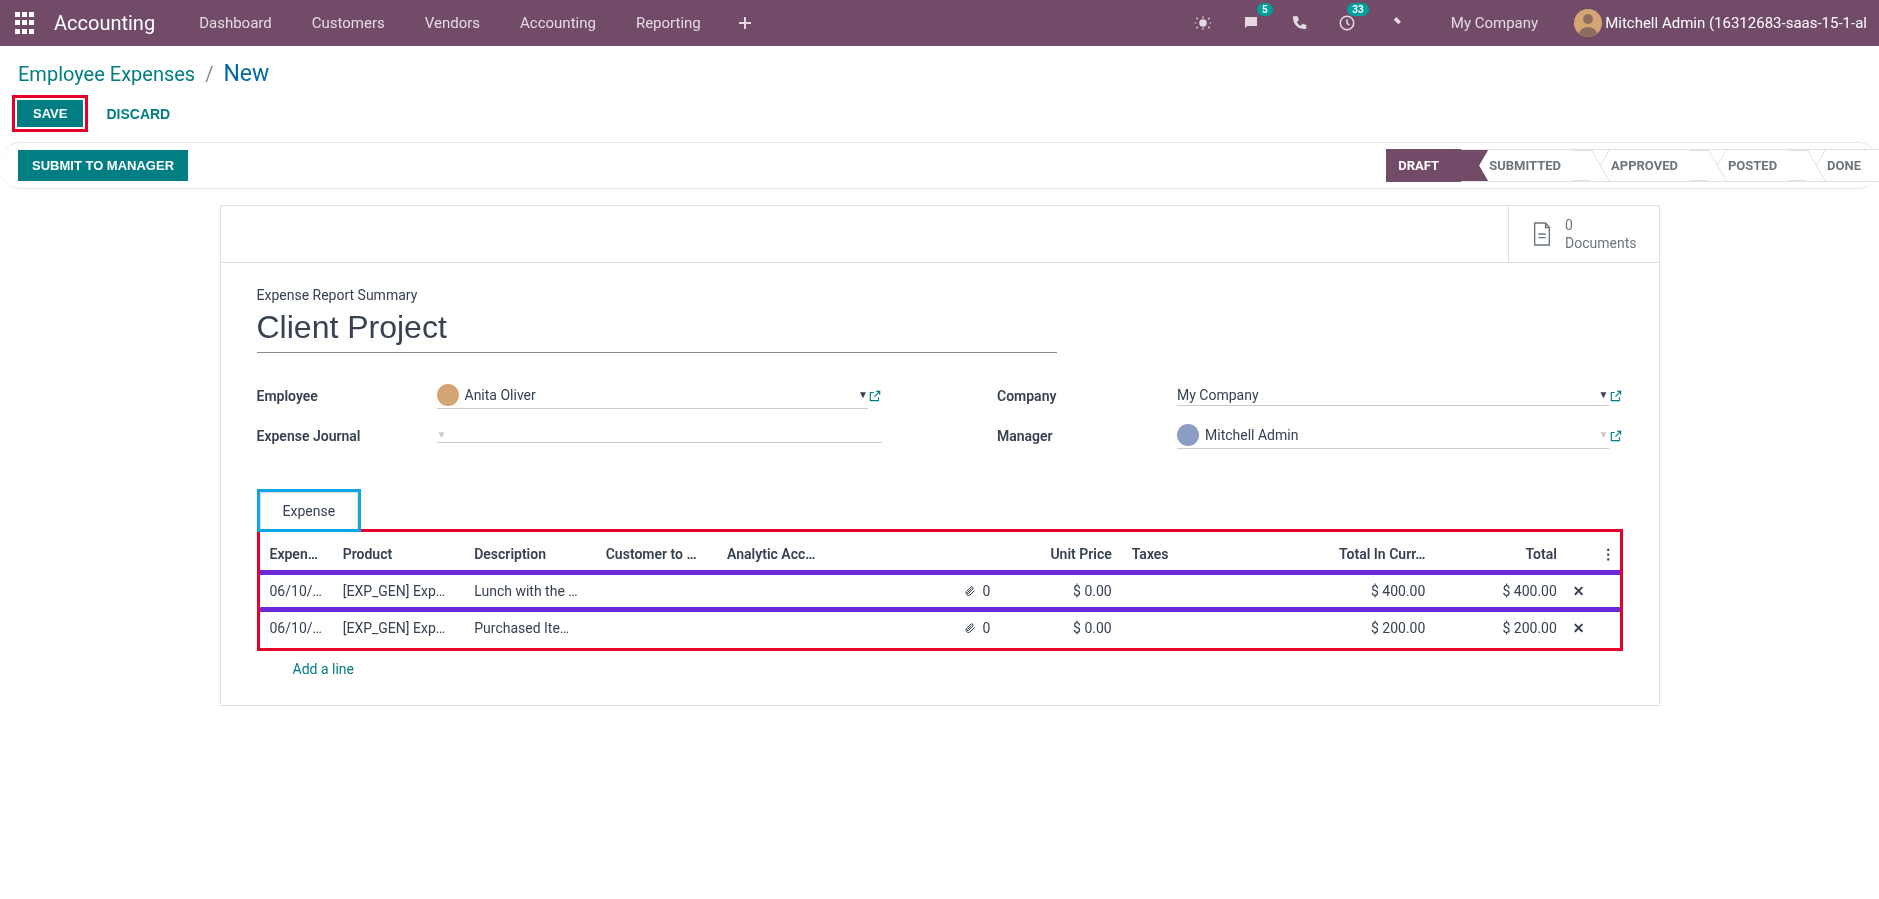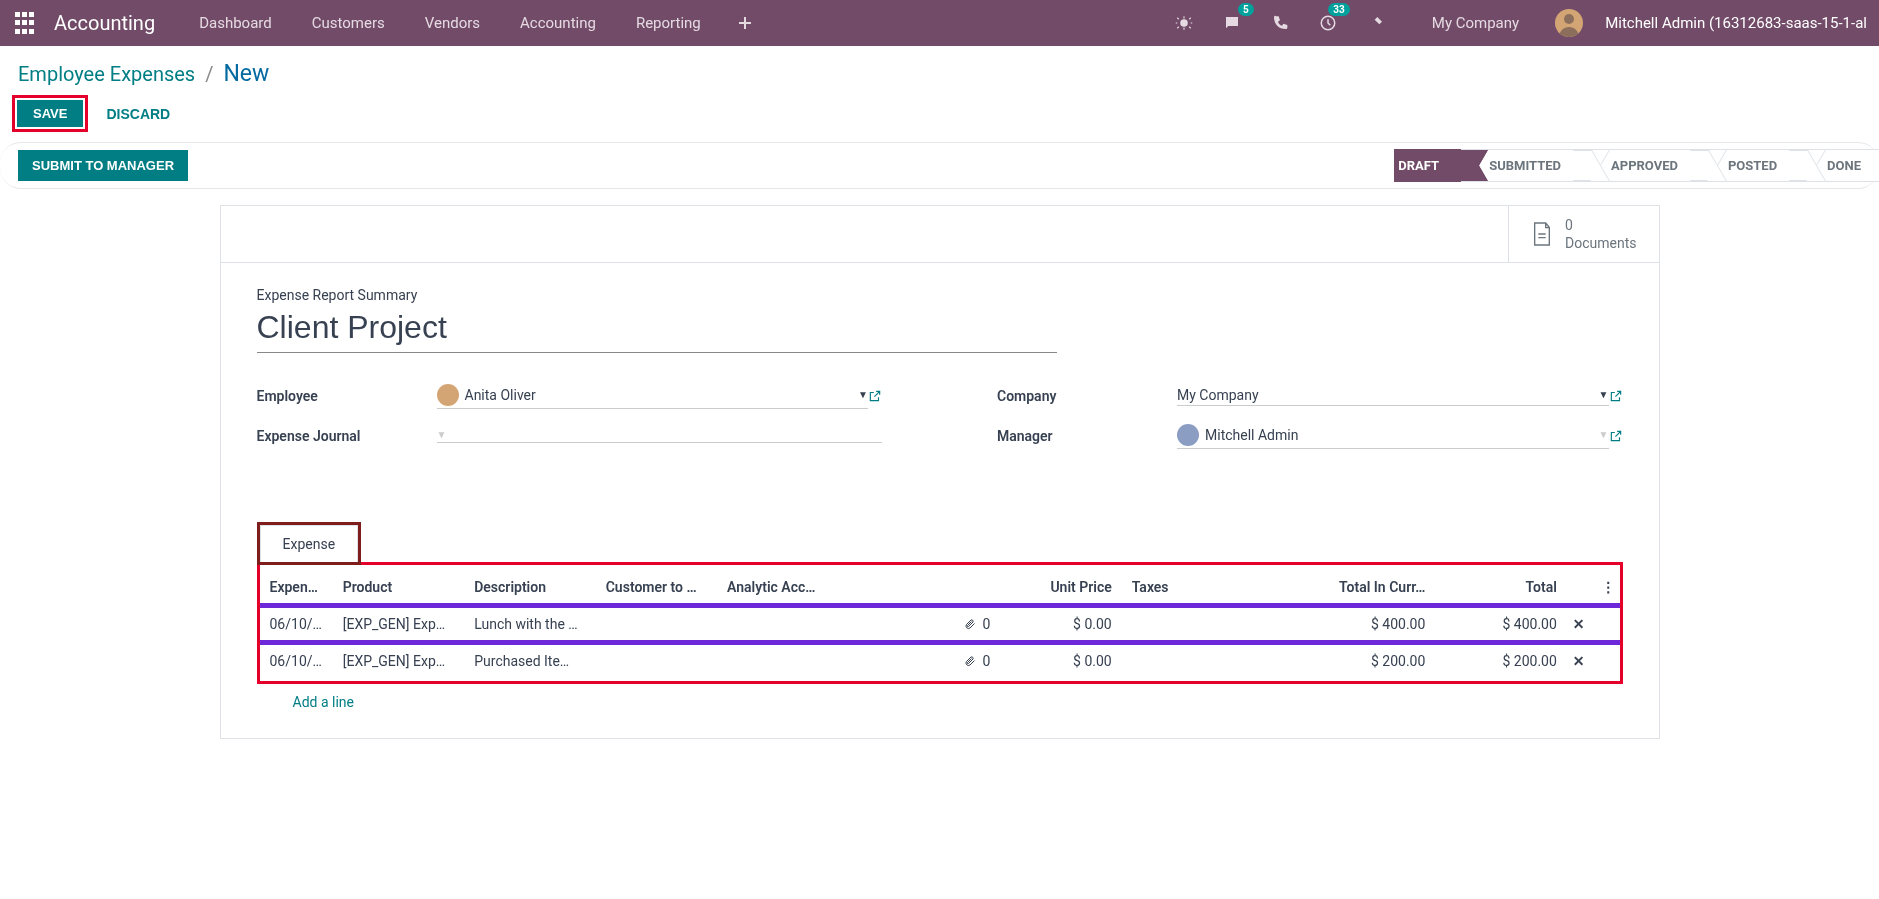--- a/index.html
+++ b/index.html
@@ -8,21 +8,21 @@
 
 .navbar { background: #714b67; color: #fff; display: flex; align-items: center; height: 46px; padding: 0 12px; gap: 8px; }
 .navbar .apps-icon { width: 24px; height: 24px; display: flex; flex-wrap: wrap; gap: 2px; align-items: center; justify-content: center; cursor: pointer; }
 .navbar .apps-icon span { width: 5px; height: 5px; background: #fff; }
 .navbar .brand { font-size: 20px; font-weight: 400; margin: 0 20px 0 10px; }
 .navbar .nav-link { color: #e6dae2; padding: 0 16px; cursor: pointer; font-size: 15px; }
 .navbar .spacer { flex: 1; }
 .navbar .icon-btn { position: relative; width: 32px; height: 32px; display: flex; align-items: center; justify-content: center; color: #e6dae2; cursor: pointer; margin: 0 4px; }
 .navbar .badge { position: absolute; top: -4px; right: -6px; background: #00a09d; color: #fff; border-radius: 10px; font-size: 10px; padding: 1px 5px; font-weight: bold; }
 .navbar .company { margin: 0 12px; font-size: 15px; }
-.navbar .user { display: flex; align-items: center; gap: 22px; cursor: pointer; }
+.navbar .user { display: flex; align-items: center; gap: 3px; cursor: pointer; }
 .navbar .avatar { width: 28px; height: 28px; border-radius: 50%; background: #d4a574; display: flex; align-items: center; justify-content: center; overflow: hidden; }
 .navbar .user-name { font-size: 15px; white-space: nowrap; overflow: hidden; }
 
 
 .breadcrumb-row { padding: 14px 18px 8px; display: flex; align-items: center; gap: 6px; }
 .breadcrumb-row a { color: #017e84; font-size: 20px; cursor: pointer; text-decoration: none; }
 .breadcrumb-row .sep { color: #888; font-size: 20px; margin: 0 4px; }
 .breadcrumb-row .current { color: #0369a1; font-size: 23px; }
 
 
@@ -33,21 +33,21 @@
 
 
 .status-bar { display: flex; align-items: center; padding: 6px 0 6px 18px; border-top: 1px solid #e5e7eb; border-bottom: 1px solid #e5e7eb; border-radius: 21px; }
 .btn-submit { background: #017e84; color: #fff; border: none; padding: 8px 14px; font-weight: bold; font-size: 13px; cursor: pointer; }
 .status-steps { margin-left: auto; display: flex; align-items: stretch; }
 .step { position: relative; padding: 8px 22px 8px 28px; color: #6c757d; font-weight: bold; font-size: 13px; background: #fff; border-top: 1px solid #dee2e6; border-bottom: 1px solid #dee2e6; }
 .step::after { content:""; position:absolute; right:-9px; top:0; bottom:0; width:18px; background:inherit; border-right:1px solid #dee2e6; border-top:1px solid #dee2e6; transform: skewX(30deg); transform-origin: top; z-index:1;}
 .step::before { content:""; position:absolute; right:-9px; top:0; bottom:0; width:18px; background:inherit; border-right:1px solid #dee2e6; border-bottom:1px solid #dee2e6; transform: skewX(-30deg); transform-origin: bottom; z-index:1;}
 .step.active { background: #714b67; color: #fff; border-color: #714b67; z-index:2; }
 .step.active::after, .step.active::before { border-color: #714b67; }
-.step.first { padding-left: 4px; }
+.step.first { padding-left: 12px; }
 .step.last::after, .step.last::before { display:none; }
 .step.last { padding-right: 18px; }
 
 
 .form-sheet { max-width: 1440px; margin: 16px auto 0; border: 1px solid #dee2e6; background: #fff; }
 .sheet-top { border-bottom: 1px solid #dee2e6; display: flex; justify-content: flex-end; }
 .docs-btn { display: flex; align-items: center; gap: 12px; padding: 10px 22px; border-left: 1px solid #dee2e6; color: #6c757d; cursor: pointer; }
 .docs-btn svg { width: 22px; height: 28px; }
 .docs-text { display: flex; flex-direction: column; line-height: 1.3; }
 
@@ -61,21 +61,21 @@
 .form-row .label { width: 180px; font-weight: 600; color: #374151; }
 .form-row .field { flex: 1; display: flex; align-items: center; gap: 6px; border-bottom: 1px solid #ccc; padding-bottom: 2px; color: #374151; }
 .form-row .field.noborder { border-bottom: none; }
 .field .mini-avatar { width: 22px; height: 22px; border-radius: 50%; background: #d4a574; flex-shrink: 0; }
 .field .mini-avatar.m2 { background: #8b9dc3; }
 .field .value { flex: 1; }
 .field .caret { color: #374151; font-size: 10px; cursor: pointer; }
 
 
 .tabs-row { margin-top: 28px; }
-.tab-wrap { border: 3px solid #7f1d1d; display: inline-block; padding: 0; margin-top: 33px; }
+.tab-wrap { border: 3px solid #0ea5e9; display: inline-block; padding: 0; }
 .tab { padding: 10px 22px; background: #fff; border: 1px solid #dee2e6; border-bottom: none; display: inline-block; color: #374151; cursor: pointer; }
 
 
 .table-wrap { border: 3px solid #e4002b; border-top-width: 3px; margin-top: -3px; padding: 6px 0 4px; }
 table { width: 100%; border-collapse: collapse; }
 th { text-align: left; font-weight: 600; padding: 8px 10px; color: #374151; white-space: nowrap; overflow: hidden; text-overflow: ellipsis; }
 th.r, td.r { text-align: right; }
 td { padding: 8px 10px; color: #374151; white-space: nowrap; overflow: hidden; text-overflow: ellipsis; }
 tr.body-row { border-top: 5px solid #6d28d9; }
 .attach-cell { display: flex; align-items: center; gap: 6px; justify-content: flex-end; color: #374151; }

